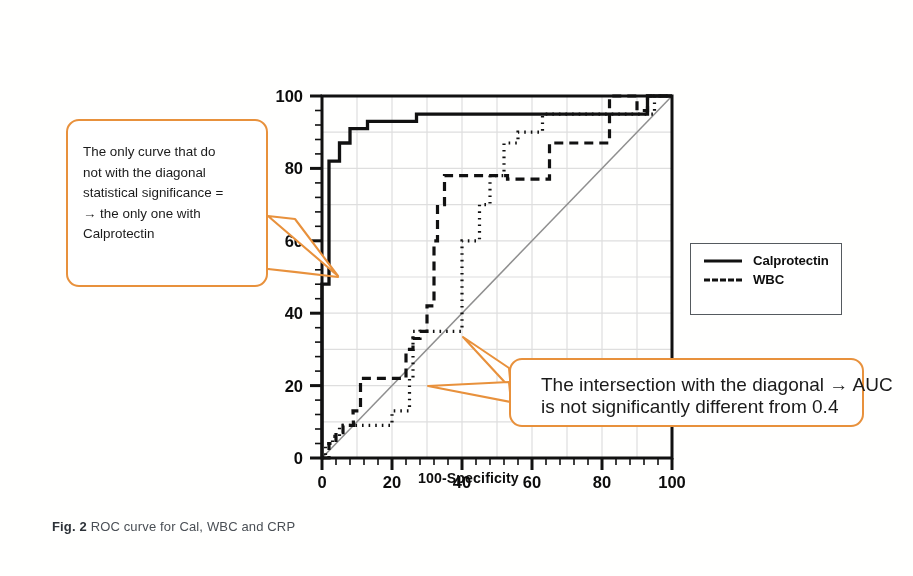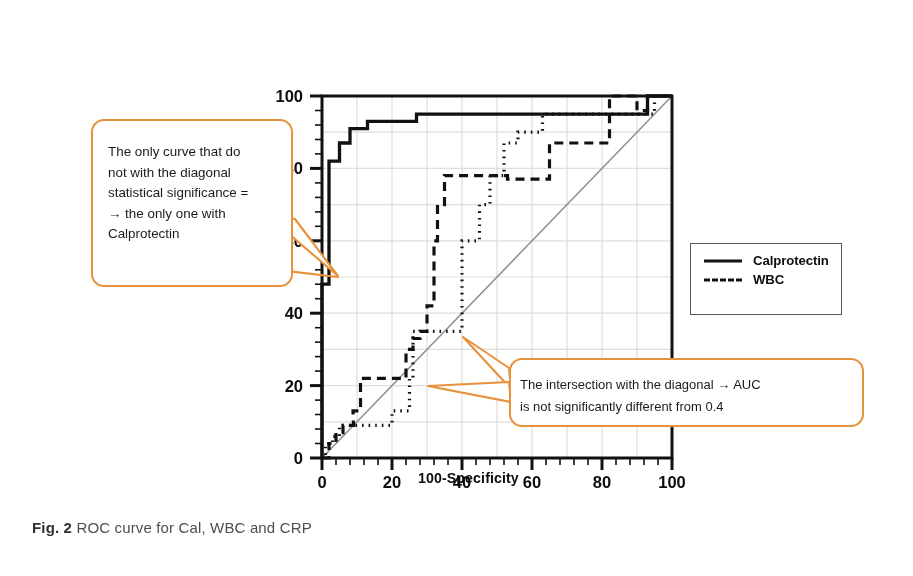--- a/index.html
+++ b/index.html
@@ -27,23 +27,23 @@
   #plot-svg {
     position: absolute;
     left: 0; top: 0;
     width: 913px;
     height: 576px;
   }
 
   
   #caption {
     position: absolute;
-    left: 32px;
+    left: 52px;
     top: 519px;
-    font-size: 15px;
+    font-size: 13px;
     color: #4a4f55;
     letter-spacing: 0.15px;
     white-space: nowrap;
   }
   #caption .cap-label {
     font-weight: bold;
     color: #2d3238;
   }
 
   
@@ -57,29 +57,28 @@
     z-index: 6;
   }
   #callout-left {
     left: 66px;
     top: 119px;
     width: 202px;
     height: 168px;
     padding: 21px 13px 2px 15px;
     font-size: 13.4px;
     line-height: 20.5px;
-    margin-left: 25px;
   }
   #callout-right {
     left: 509px;
     top: 358px;
     width: 355px;
     height: 69px;
-    padding: 14px 0 0 9px;
-    font-size: 13px;
+    padding: 14px 0 0 30px;
+    font-size: 19px;
     line-height: 21.5px;
   }
   .callout-line { display: block; white-space: nowrap; }
 
   
   #legend-box {
     position: absolute;
     left: 690px;
     top: 243px;
     width: 152px;

